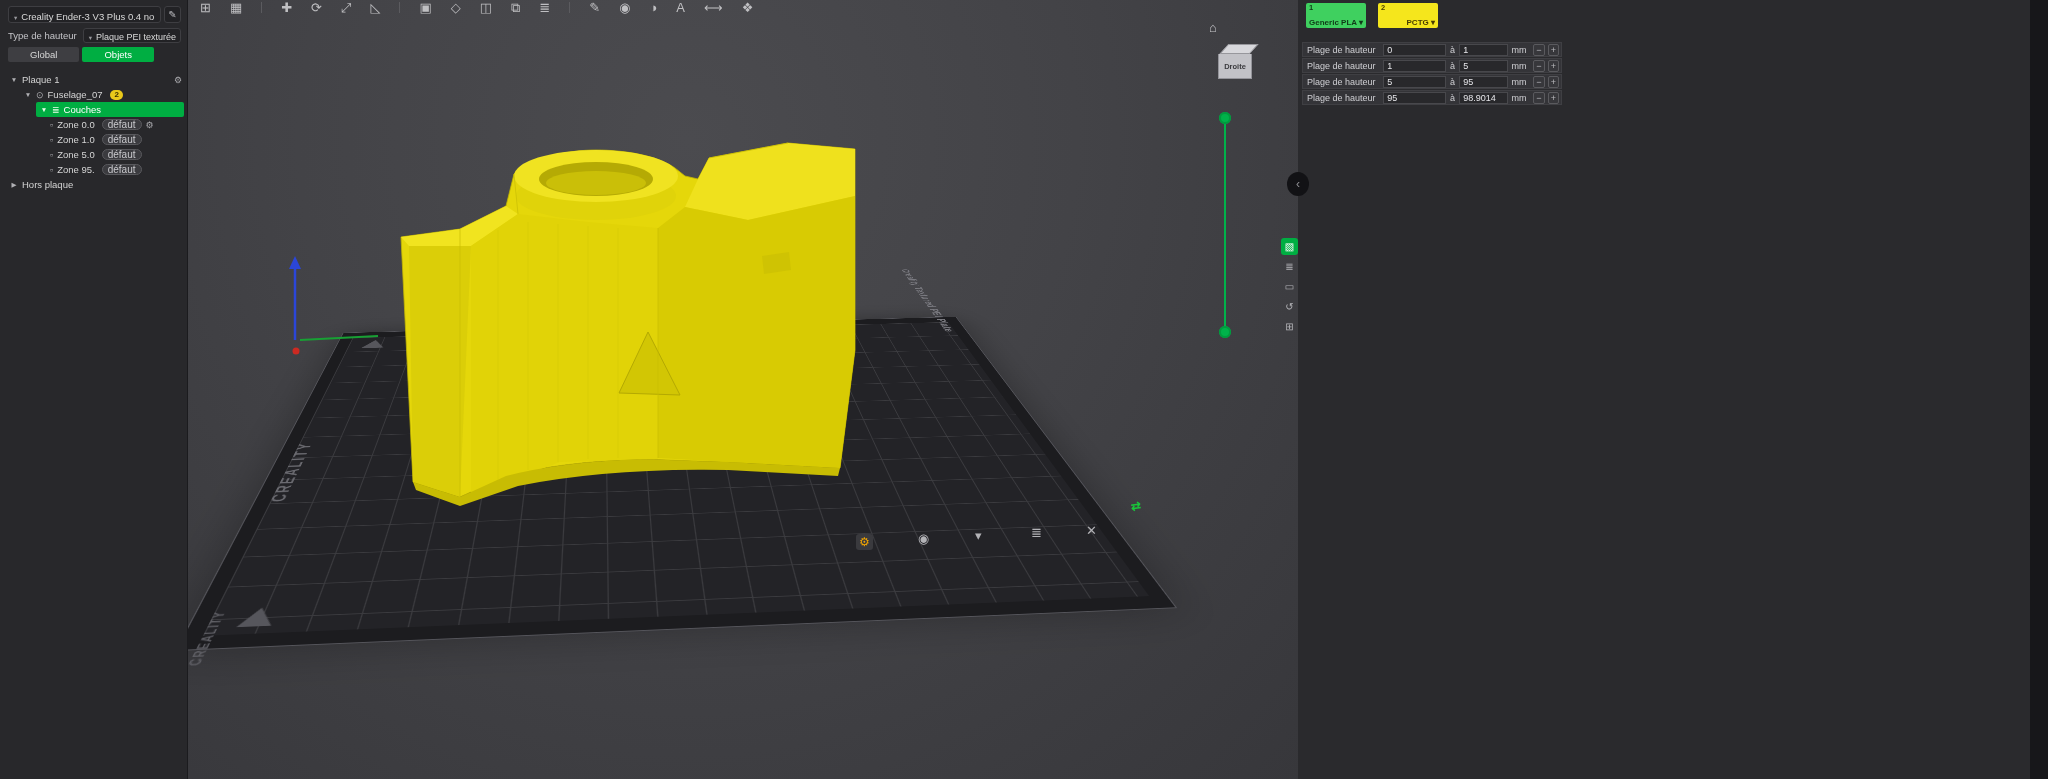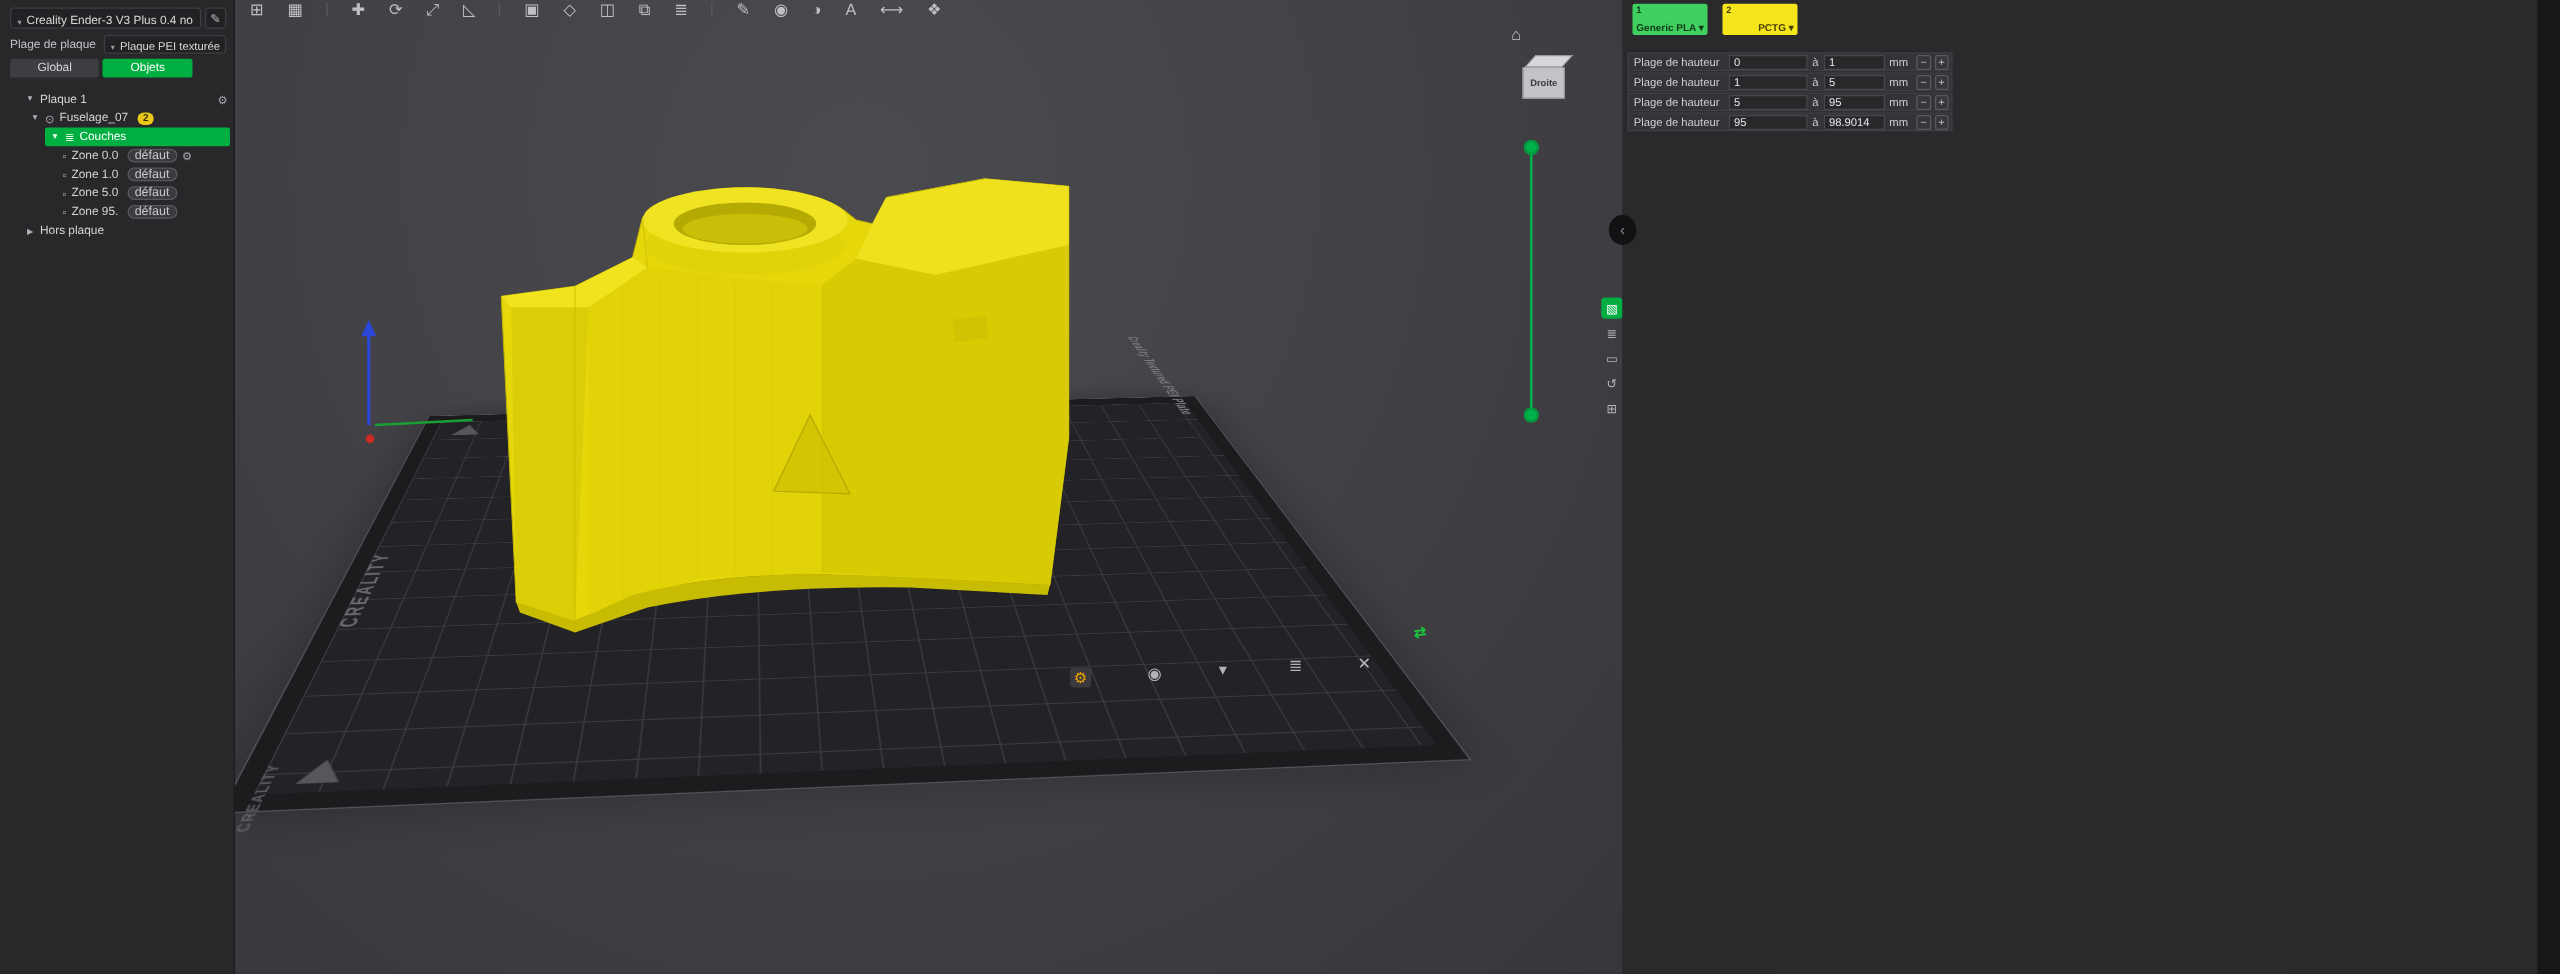--- a/index.html
+++ b/index.html
@@ -16,21 +16,21 @@
   .combo .caret{font-size:6.5px;color:#9a9a9e}
   .sq-btn{width:17px;height:17px;background:#222225;border:1px solid #3e3e42;border-radius:3px;
     color:#b9b9bd;font-size:10px;display:flex;align-items:center;justify-content:center}
   .plate-type-row{position:absolute;left:8px;top:28px;width:173px;display:flex;align-items:center}
   .plate-type-label{color:#c4c4c8}
   .plate-type-row .combo{margin-left:6px;height:15px;font-size:9px}
   .tabs{position:absolute;left:8px;top:47px;display:flex;gap:3px}
   .tab{padding:2px 22px;border-radius:2px;background:#3e3e42;color:#d8d8d8;font-size:9.5px}
   .tab.active{background:#00ae42;color:#fff}
   .tree{position:absolute;left:0;top:72px;width:188px}
-  .trow{height:15px;display:flex;align-items:center;gap:4px;padding-left:20px;position:relative;color:#d5d5d5}
+  .trow{height:15px;display:flex;align-items:center;gap:4px;padding-left:10px;position:relative;color:#d5d5d5}
   .trow .caret{font-size:6.5px;color:#b0b0b4;width:8px;text-align:center}
   .t-icon{font-size:9px;color:#a9a9ad}
   .row-right-icon{position:absolute;right:6px;font-size:9px;color:#a9a9ad}
   .badge-num{background:#e9c81a;color:#3a3000;font-size:8px;font-weight:bold;border-radius:6px;
     padding:0 4px;line-height:10px;margin-left:4px}
   .badge-def{background:#3b3b3f;border:1px solid #59595d;color:#c9c9cd;font-size:10px;
     border-radius:7px;padding:0 5px;line-height:9px;margin-left:3px}
   .trow.obj{padding-left:24px}
   .trow.layers-row{margin-left:36px;padding-left:4px;background:#00ae42;border-radius:2px;
     color:#fff;width:148px}
@@ -125,21 +125,21 @@
     <div class="combo">
       <span class="caret icon">▾</span>
       <span>Creality Ender-3 V3 Plus 0.4 no</span>
     </div>
     <div class="sq-btn">
       <span class="icon">✎</span>
     </div>
   </div>
 
   <div class="plate-type-row">
-    <span class="plate-type-label">Plage de plaque</span>
+    <span class="plate-type-label">Type de hauteur</span>
     <div class="combo">
       <span class="caret icon">▾</span>
       <span>Plaque PEI texturée</span>
     </div>
   </div>
 
   <div class="tabs">
     <div class="tab">Global</div>
     <div class="tab active">Objets</div>
   </div>

